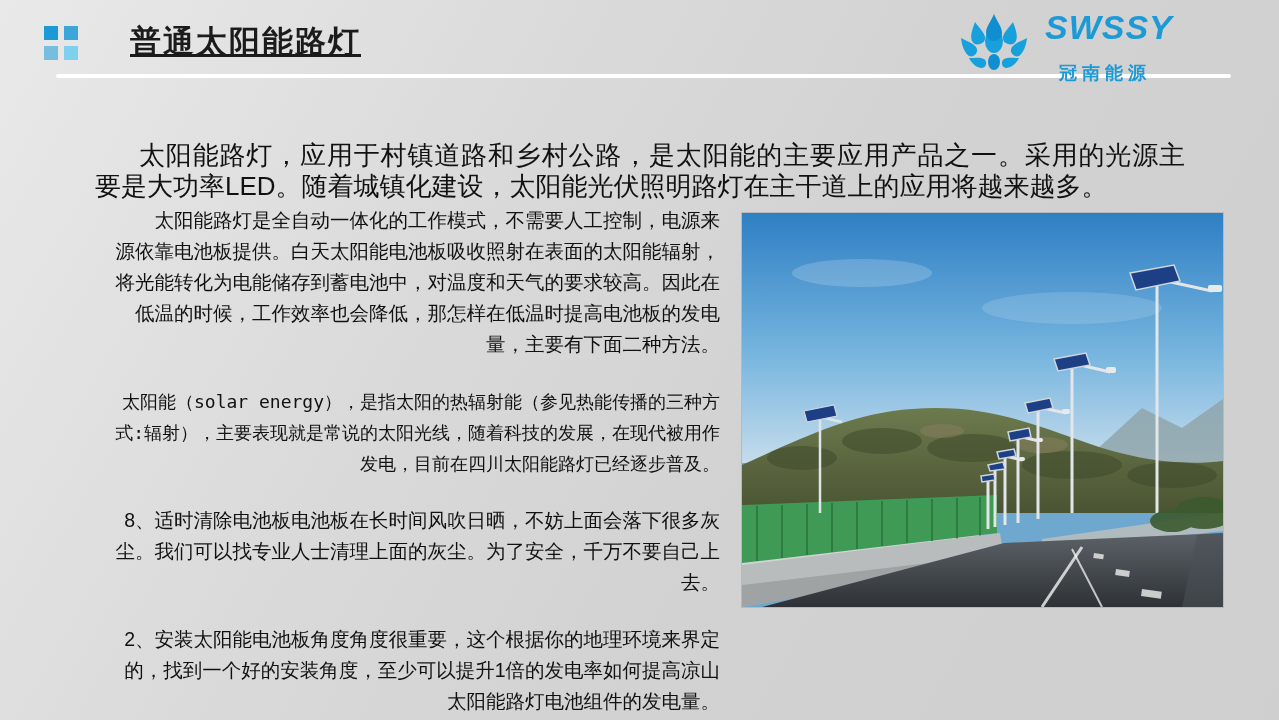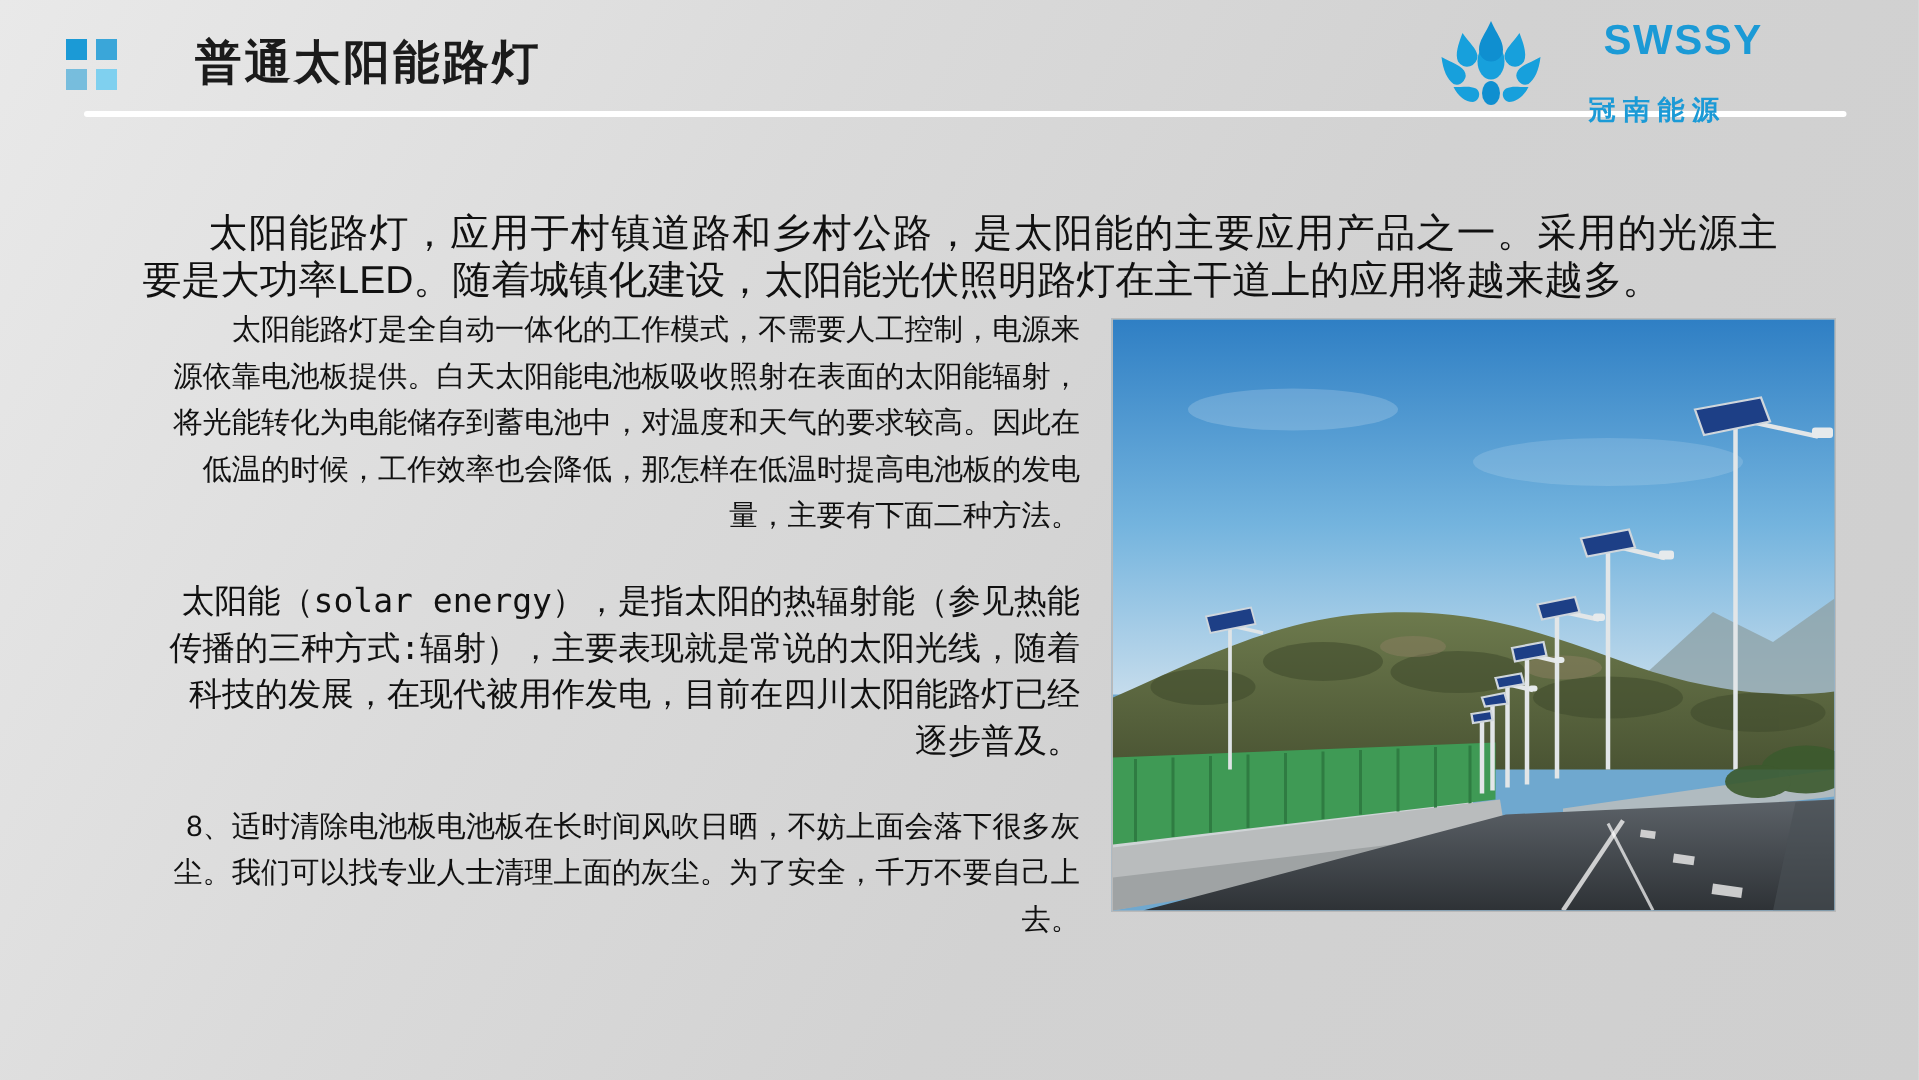--- a/index.html
+++ b/index.html
@@ -47,20 +47,21 @@
   .hdr-title {
     position: absolute;
     left: 130px;
     top: 20px;
     font-size: 31px;
     font-weight: bold;
     color: #1b1b1b;
     letter-spacing: 2px;
     line-height: 44px;
     white-space: nowrap;
+    text-decoration: underline;
   }
   .hdr-rule {
     position: absolute;
     left: 56px;
     top: 74px;
     width: 1175px;
     height: 4px;
     background: #ffffff;
     border-radius: 2px;
   }
@@ -76,27 +77,27 @@
     position: absolute;
     left: 0;
     top: 2px;
     width: 86px;
     height: 62px;
   }
   .logo-text {
     position: absolute;
     left: 94px;
     top: 2px;
-    font-size: 28px;
+    font-size: 34px;
     font-weight: bold;
+    font-style: italic;
     color: #1b9ad6;
     letter-spacing: 1px;
     line-height: 34px;
     white-space: nowrap;
-    margin-left: 24px;
   }
   .logo-sub {
     position: absolute;
     left: 108px;
     top: 54px;
     font-size: 18px;
     font-weight: bold;
     color: #1b9ad6;
     letter-spacing: 5px;
     line-height: 22px;
@@ -125,21 +126,21 @@
   }
   .col-left p {
     margin: 0 0 26px 0;
     text-align: right;
   }
   .col-left p.indent {
     text-indent: 40px;
   }
   .mono {
     font-family: "DejaVu Sans Mono", monospace;
-    font-size: 22px;
+    font-size: 18px;
   }
   
   .photo {
     position: absolute;
     left: 741px;
     top: 212px;
     width: 481px;
     height: 394px;
     overflow: hidden;
     border: 1px solid #b9b9b9;
@@ -182,20 +183,21 @@
       <div class="logo-sub">冠南能源</div>
     </div>
   </div>
 
   <div class="para-top">太阳能路灯，应用于村镇道路和乡村公路，是太阳能的主要应用产品之一。采用的光源主  要是大功率LED。随着城镇化建设，太阳能光伏照明路灯在主干道上的应用将越来越多。</div>
 
   <div class="col-left">
     <p class="indent">太阳能路灯是全自动一体化的工作模式，不需要人工控制，电源来源依靠电池板提供。白天太阳能电池板吸收照射在表面的太阳能辐射，将光能转化为电能储存到蓄电池中，对温度和天气的要求较高。因此在低温的时候，工作效率也会降低，那怎样在低温时提高电池板的发电量，主要有下面二种方法。</p>
     <p class="mono">太阳能（solar energy），是指太阳的热辐射能（参见热能传播的三种方式:辐射），主要表现就是常说的太阳光线，随着科技的发展，在现代被用作发电，目前在四川太阳能路灯已经逐步普及。</p>
     <p>8、适时清除电池板电池板在长时间风吹日晒，不妨上面会落下很多灰尘。我们可以找专业人士清理上面的灰尘。为了安全，千万不要自己上去。</p>
+    <p>2、安装太阳能电池板角度角度很重要，这个根据你的地理环境来界定的，找到一个好的安装角度，至少可以提升1倍的发电率如何提高凉山太阳能路灯电池组件的发电量。</p>
   </div>
 
   <div class="photo">
     <svg width="481" height="394" viewBox="0 0 481 394">
       <defs>
         <linearGradient id="sky" x1="0" y1="0" x2="0" y2="1">
           <stop offset="0%" stop-color="#2f7fc4"></stop>
           <stop offset="55%" stop-color="#74b4de"></stop>
           <stop offset="100%" stop-color="#c5dcec"></stop>
         </linearGradient>

